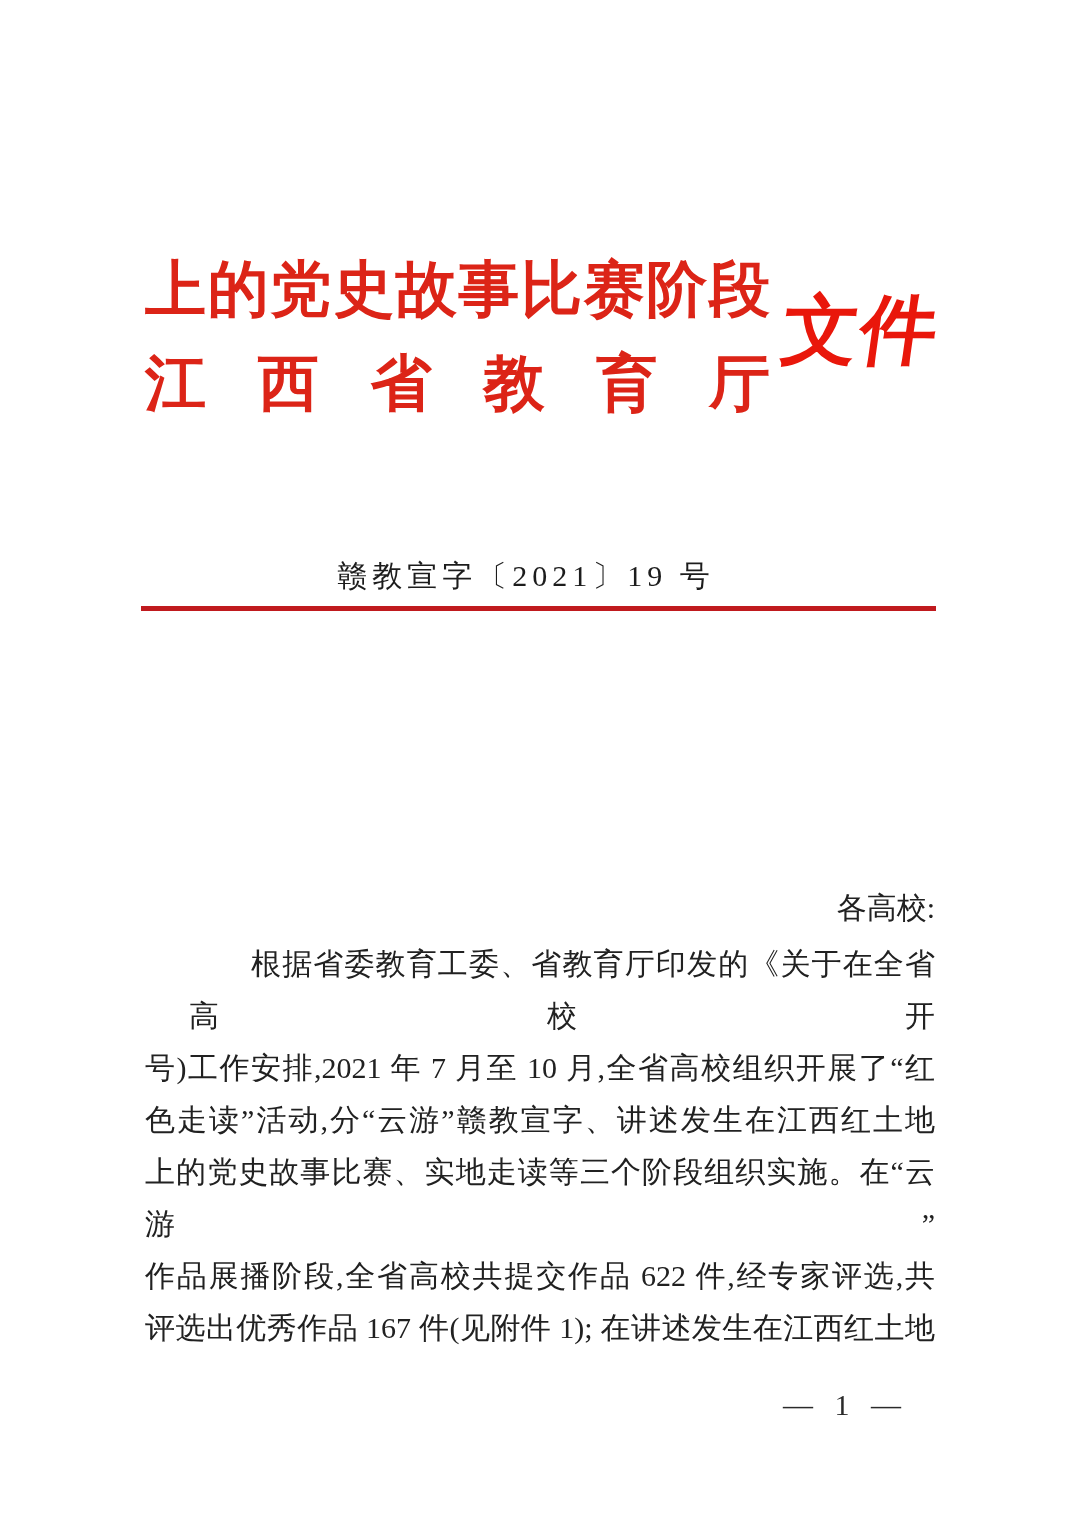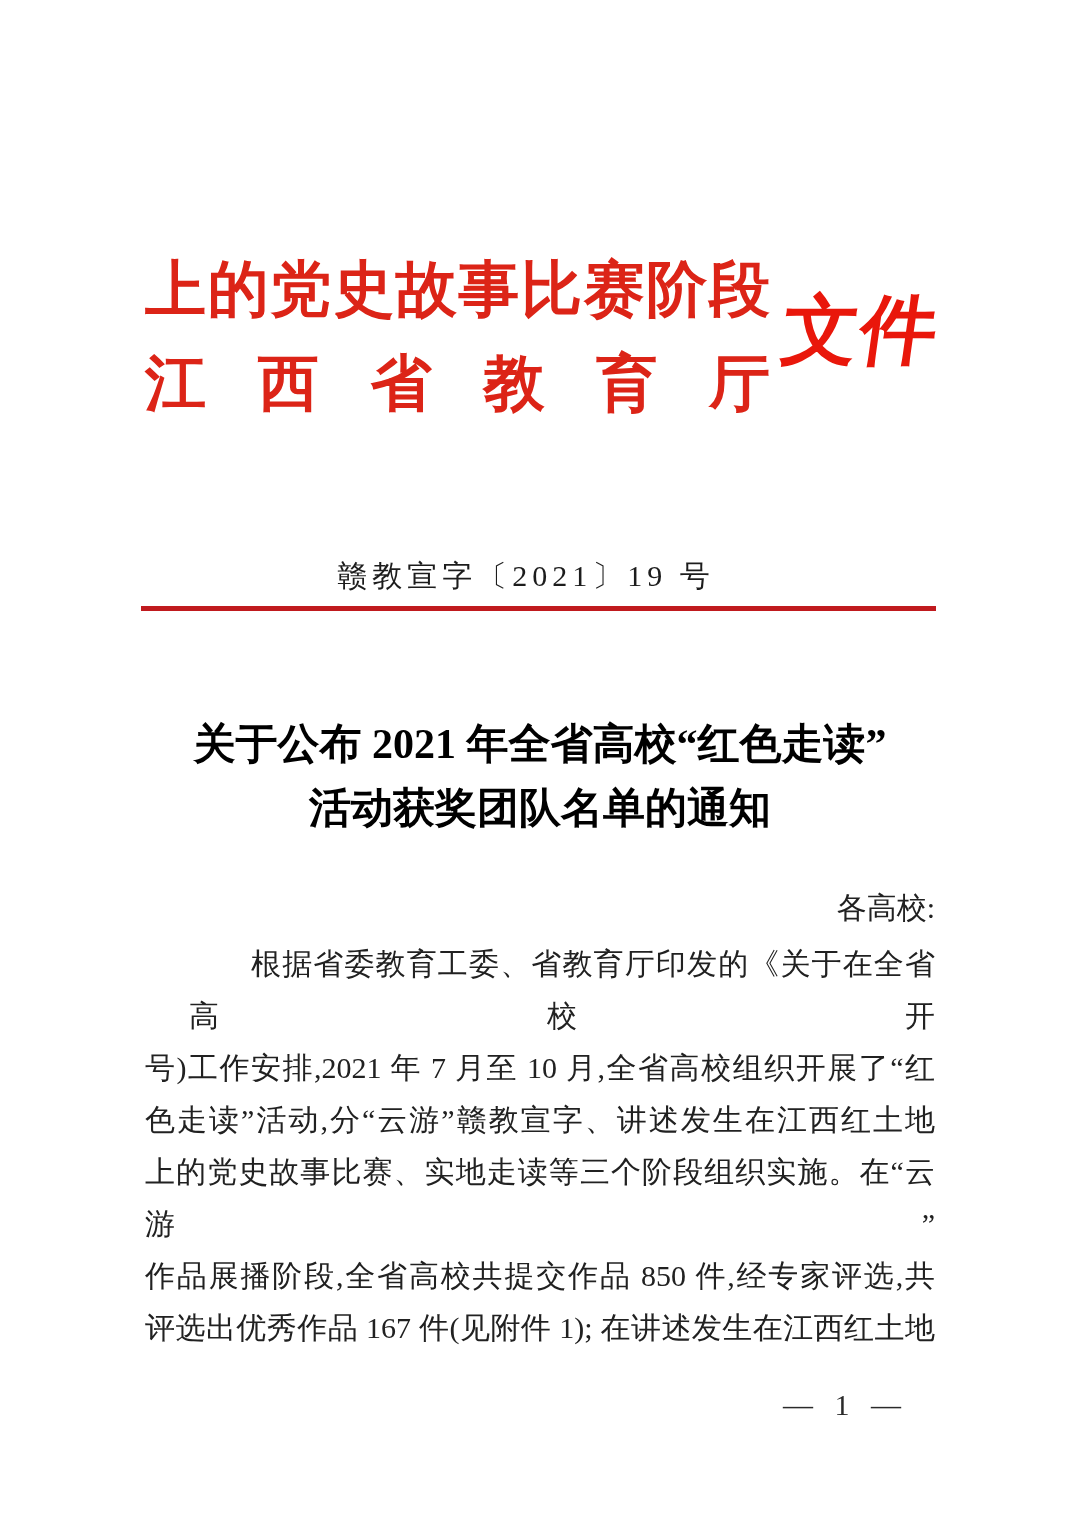--- a/index.html
+++ b/index.html
@@ -131,32 +131,28 @@
   <div class="letterhead">
     <div class="org-line1">上的党史故事比赛阶段</div>
     <div class="org-line2">江西省教育厅</div>
     <div class="doc-type">文件</div>
   </div>
 
   <div class="doc-number">赣教宣字〔2021〕19 号</div>
 
   <div class="red-rule"></div>
 
-  <div class="doc-title">
-    <div>关于公布 2021 年全省高校“红色走读”</div>
-    <div>活动获奖团队名单的通知</div>
-  </div>
 
   <div class="body-text">
     <div class="salutation">各高校:</div>
     <div>
         <div class="body-line indent-first">根据省委教育工委、省教育厅印发的《关于在全省高校开</div>
         <div class="body-line">号)工作安排,2021 年 7 月至 10 月,全省高校组织开展了“红</div>
         <div class="body-line">色走读”活动,分“云游”赣教宣字、讲述发生在江西红土地</div>
         <div class="body-line">上的党史故事比赛、实地走读等三个阶段组织实施。在“云游”</div>
-        <div class="body-line">作品展播阶段,全省高校共提交作品 850 件,经专家评选,共</div>
+        <div class="body-line">作品展播阶段,全省高校共提交作品 622 件,经专家评选,共</div>
         <div class="body-line">评选出优秀作品 167 件(见附件 1); 在讲述发生在江西红土地</div>
       </div>
   </div>
 
   <div class="page-number">— 1 —</div>
 
 </div>
 
 </body></html>

